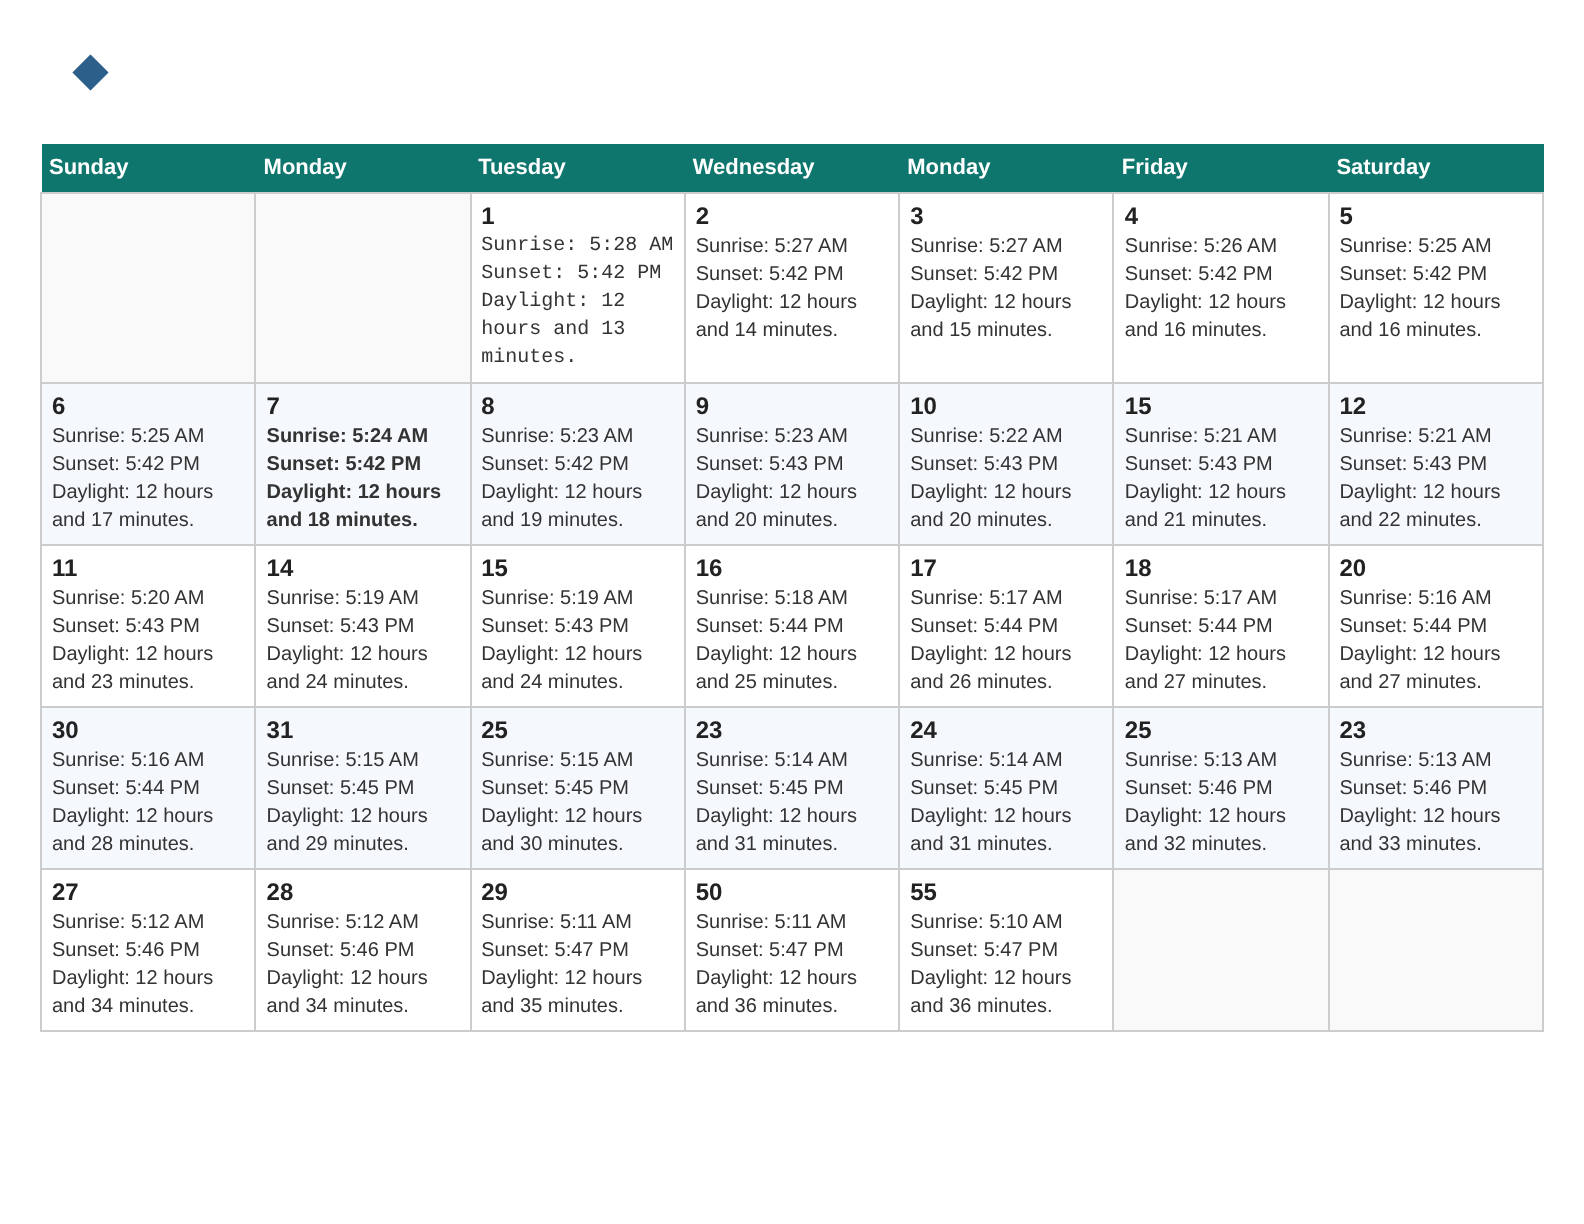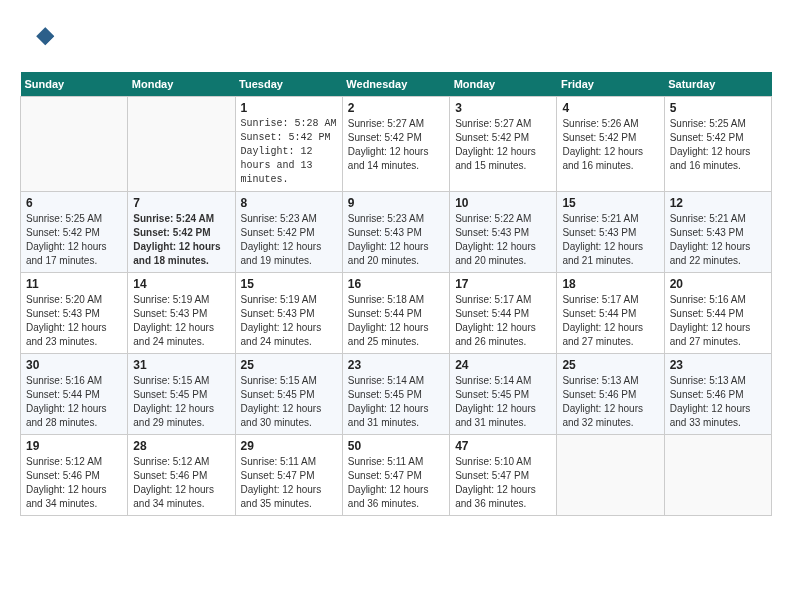--- a/index.html
+++ b/index.html
@@ -278,21 +278,21 @@
         </td>
         <td>
           <div class="day-num">23</div>
           <div class="day-info" style="white-space: pre-line;">Sunrise: 5:13 AM
 Sunset: 5:46 PM
 Daylight: 12 hours and 33 minutes.</div>
         </td>
       </tr>
       <tr>
         <td>
-          <div class="day-num">19</div>
+          <div class="day-num">27</div>
           <div class="day-info" style="white-space: pre-line;">Sunrise: 5:12 AM
 Sunset: 5:46 PM
 Daylight: 12 hours and 34 minutes.</div>
         </td>
         <td>
           <div class="day-num">28</div>
           <div class="day-info" style="white-space: pre-line;">Sunrise: 5:12 AM
 Sunset: 5:46 PM
 Daylight: 12 hours and 34 minutes.</div>
         </td>
@@ -302,21 +302,21 @@
 Sunset: 5:47 PM
 Daylight: 12 hours and 35 minutes.</div>
         </td>
         <td>
           <div class="day-num">50</div>
           <div class="day-info" style="white-space: pre-line;">Sunrise: 5:11 AM
 Sunset: 5:47 PM
 Daylight: 12 hours and 36 minutes.</div>
         </td>
         <td>
-          <div class="day-num">47</div>
+          <div class="day-num">55</div>
           <div class="day-info" style="white-space: pre-line;">Sunrise: 5:10 AM
 Sunset: 5:47 PM
 Daylight: 12 hours and 36 minutes.</div>
         </td>
         <td class="empty"></td>
         <td class="empty"></td>
       </tr>
     </tbody>
 </table>
 

